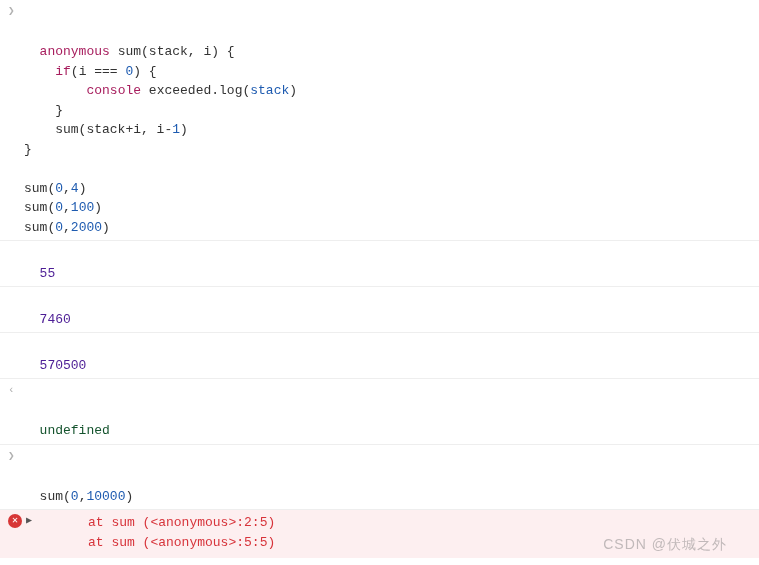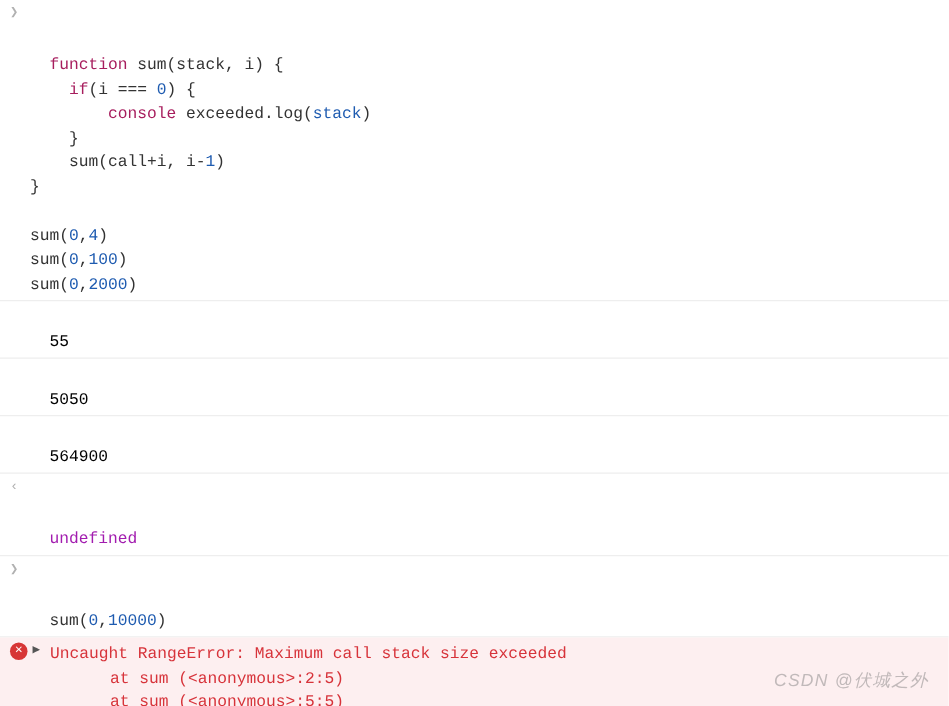--- a/index.html
+++ b/index.html
@@ -21,22 +21,22 @@
   position: absolute;
   left: 8px;
   top: 3px;
   color: #b1b1b1;
   font-size: 11px;
   user-select: none;
 }
 .code { color: #333; }
 .kw { color: #a71d5d; }
 .num { color: #1e5bb0; }
-.output { color: #000000; text-align: center; }
-.undef { color: #a21caf; }
+.output { color: #4c1d95; text-align: center; }
+.undef { color: #14532d; }
 .input-row { }
 .error-block {
   background: #fdeff0;
   padding: 3px 8px 6px 40px;
   position: relative;
 }
 .err-icon {
   position: absolute;
   left: 8px;
   top: 4px;
@@ -54,70 +54,68 @@
   position: absolute;
   left: 26px;
   top: 3px;
   color: #555;
   font-size: 10px;
 }
 .err-msg { color: #d7333a; }
 .err-trace { color: #d7333a; padding-left: 48px; white-space: pre; }
 .watermark {
   position: fixed;
-  right: 16px;
+  right: 32px;
   bottom: 10px;
   color: rgba(120,120,120,0.45);
   font-family: sans-serif;
   font-size: 14px;
   letter-spacing: 1px;
-  font-style: italic;
 }
 </style>
 </head>
 <body>
 
 <div class="row input-row">
   <span class="marker">❯</span>
-  <span class="code"><span class="kw">function</span><span> sum(stack, i) {</span></span>
+  <span class="code"><span class="kw">anonymous</span><span> sum(stack, i) {</span></span>
 <span class="code"><span>    </span><span class="kw">if</span><span>(i === </span><span class="num">0</span><span>) {</span></span>
 <span class="code"><span>        </span><span class="kw">console</span><span> exceeded.log(</span><span class="num">stack</span><span>)</span></span>
 <span class="code">    }</span>
-<span class="code"><span>    sum(call+i, i-</span><span class="num">1</span><span>)</span></span>
+<span class="code"><span>    sum(stack+i, i-</span><span class="num">1</span><span>)</span></span>
 <span class="code">}</span>
 <span class="code"></span>
 <span class="code"><span>sum(</span><span class="num">0</span><span>,</span><span class="num">4</span><span>)</span></span>
 <span class="code"><span>sum(</span><span class="num">0</span><span>,</span><span class="num">100</span><span>)</span></span>
 <span class="code"><span>sum(</span><span class="num">0</span><span>,</span><span class="num">2000</span><span>)</span></span>
 </div>
 
 <div class="row">
   <span class="output">55</span>
 </div>
 <div class="row">
-  <span class="output">5050</span>
+  <span class="output">7460</span>
 </div>
 <div class="row">
-  <span class="output">564900</span>
+  <span class="output">570500</span>
 </div>
 
 <div class="row">
   <span class="marker">‹</span>
   <span class="undef">undefined</span>
 </div>
 
 <div class="row input-row">
   <span class="marker">❯</span>
   <span class="code"><span>sum(</span><span class="num">0</span><span>,</span><span class="num">10000</span><span>)</span></span>
 </div>
 
 <div class="error-block">
   <span class="err-icon">✕</span>
   <span class="err-expand">▶</span>
-  <span class="err-msg">Uncaught RangeError: Maximum call stack size exceeded</span>
   <div class="err-trace">at sum (&lt;anonymous&gt;:2:5)</div>
   <div class="err-trace">at sum (&lt;anonymous&gt;:5:5)</div>
   
   
   
   
   
   
   
   

